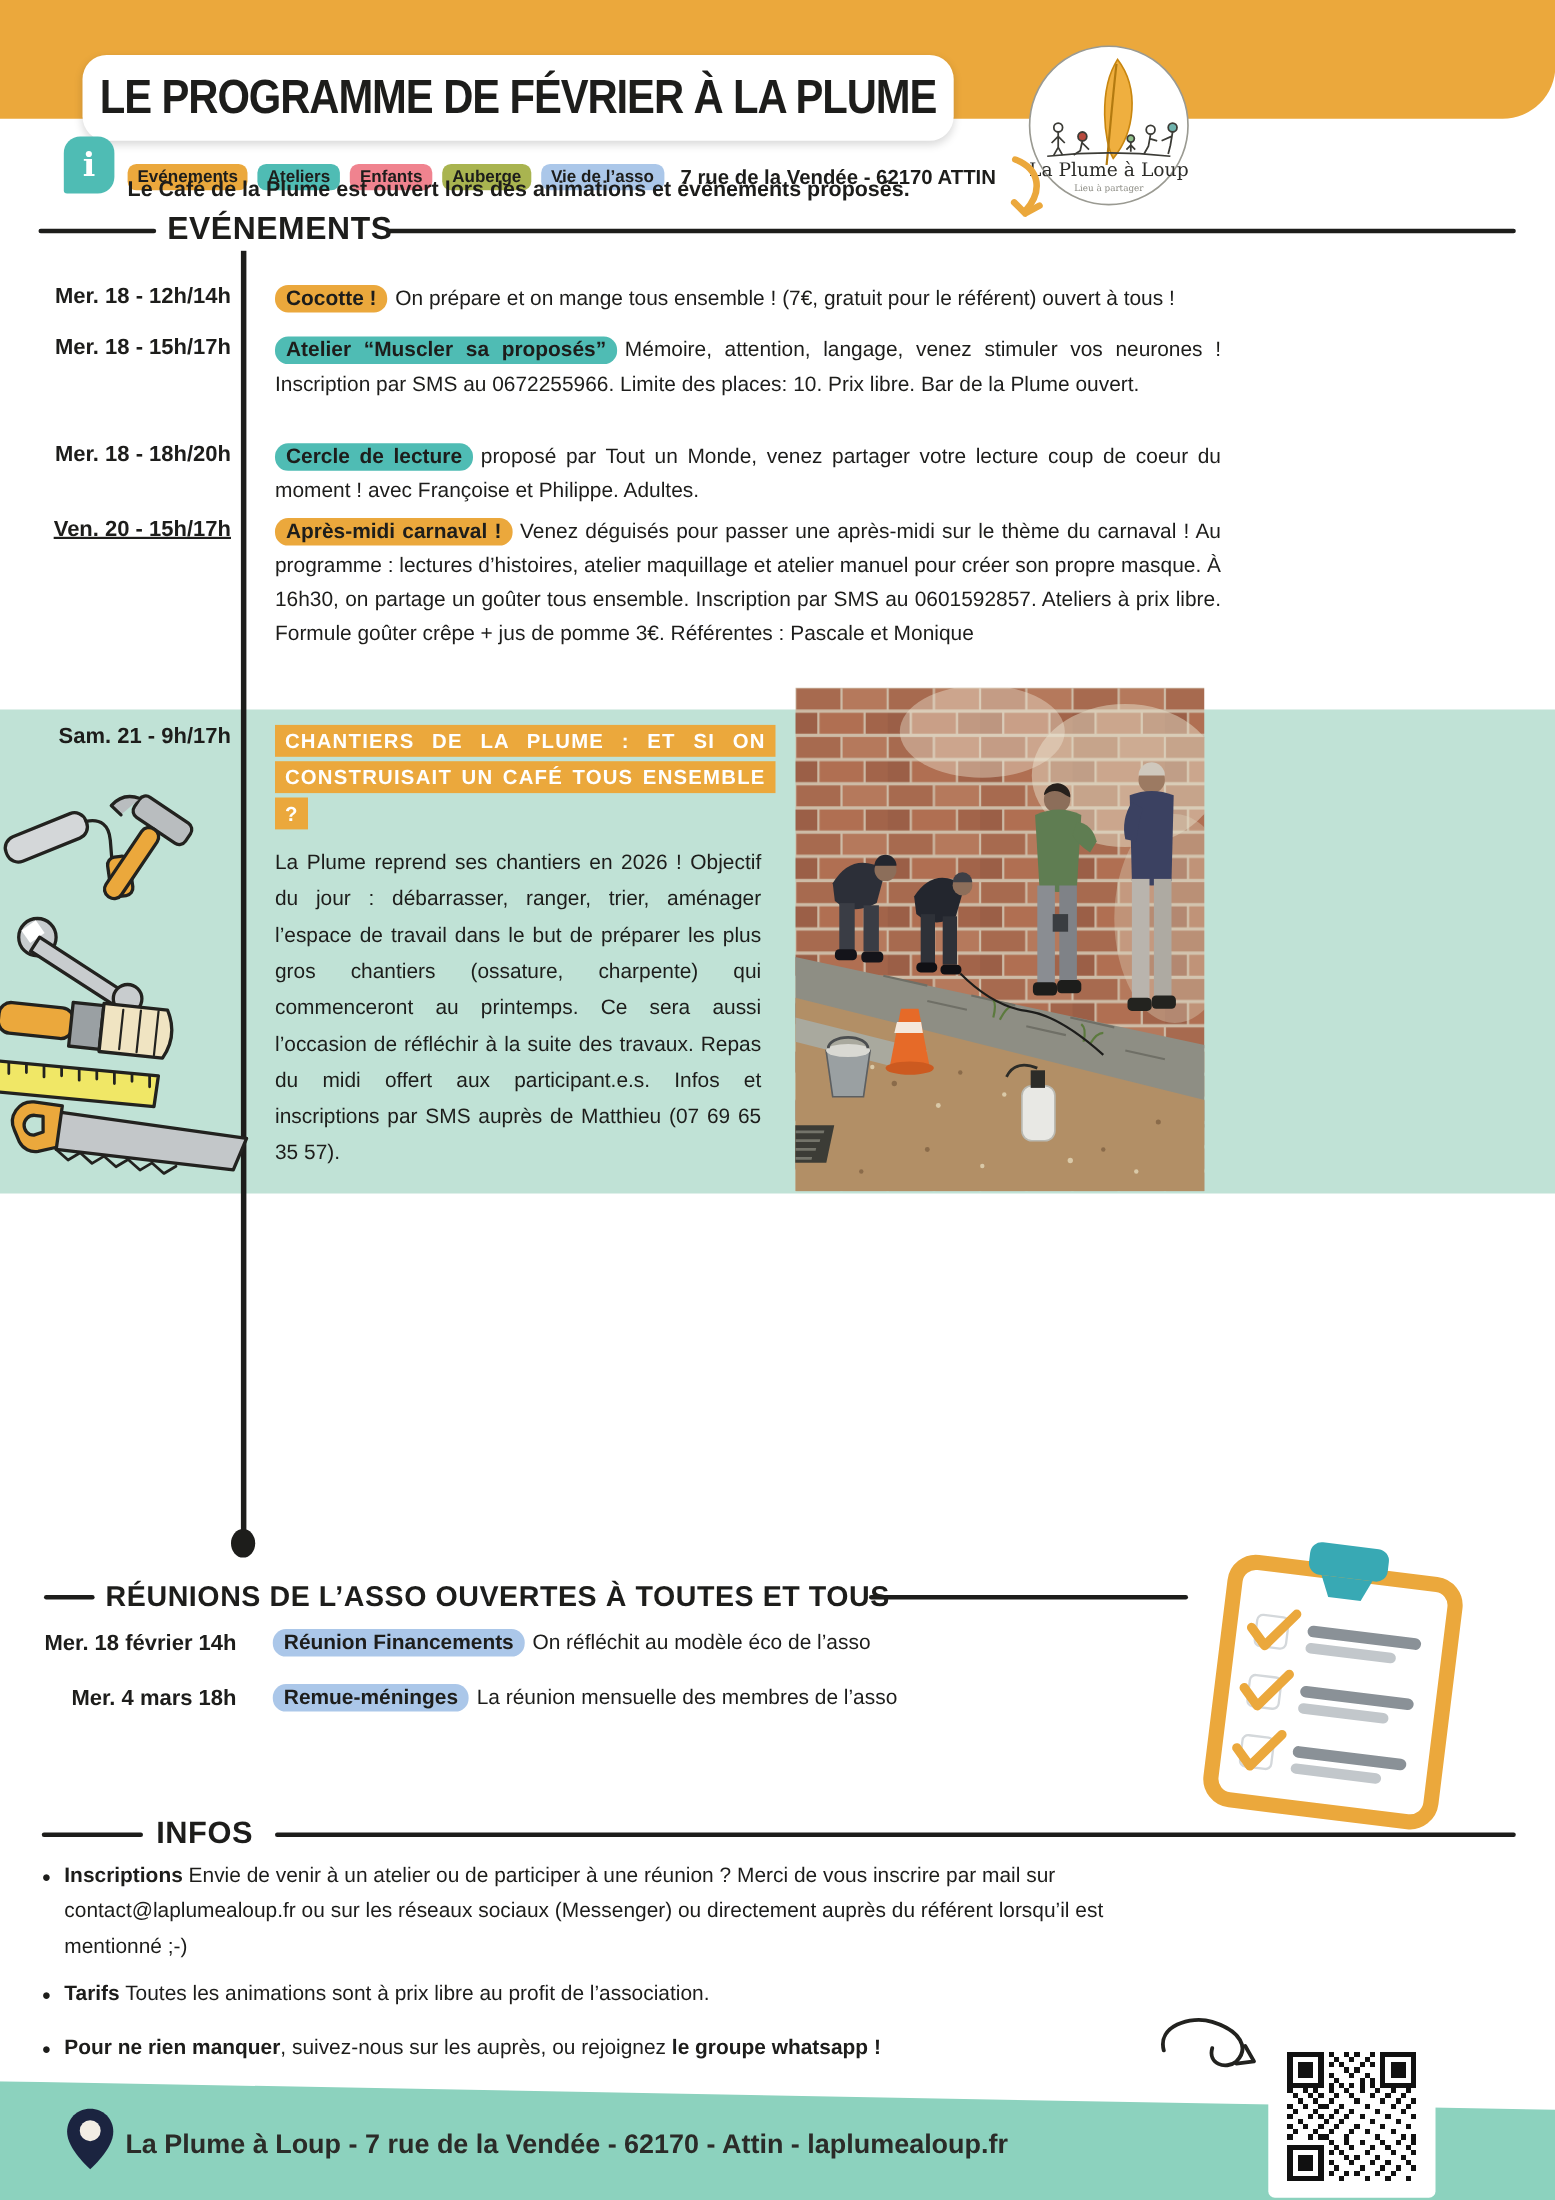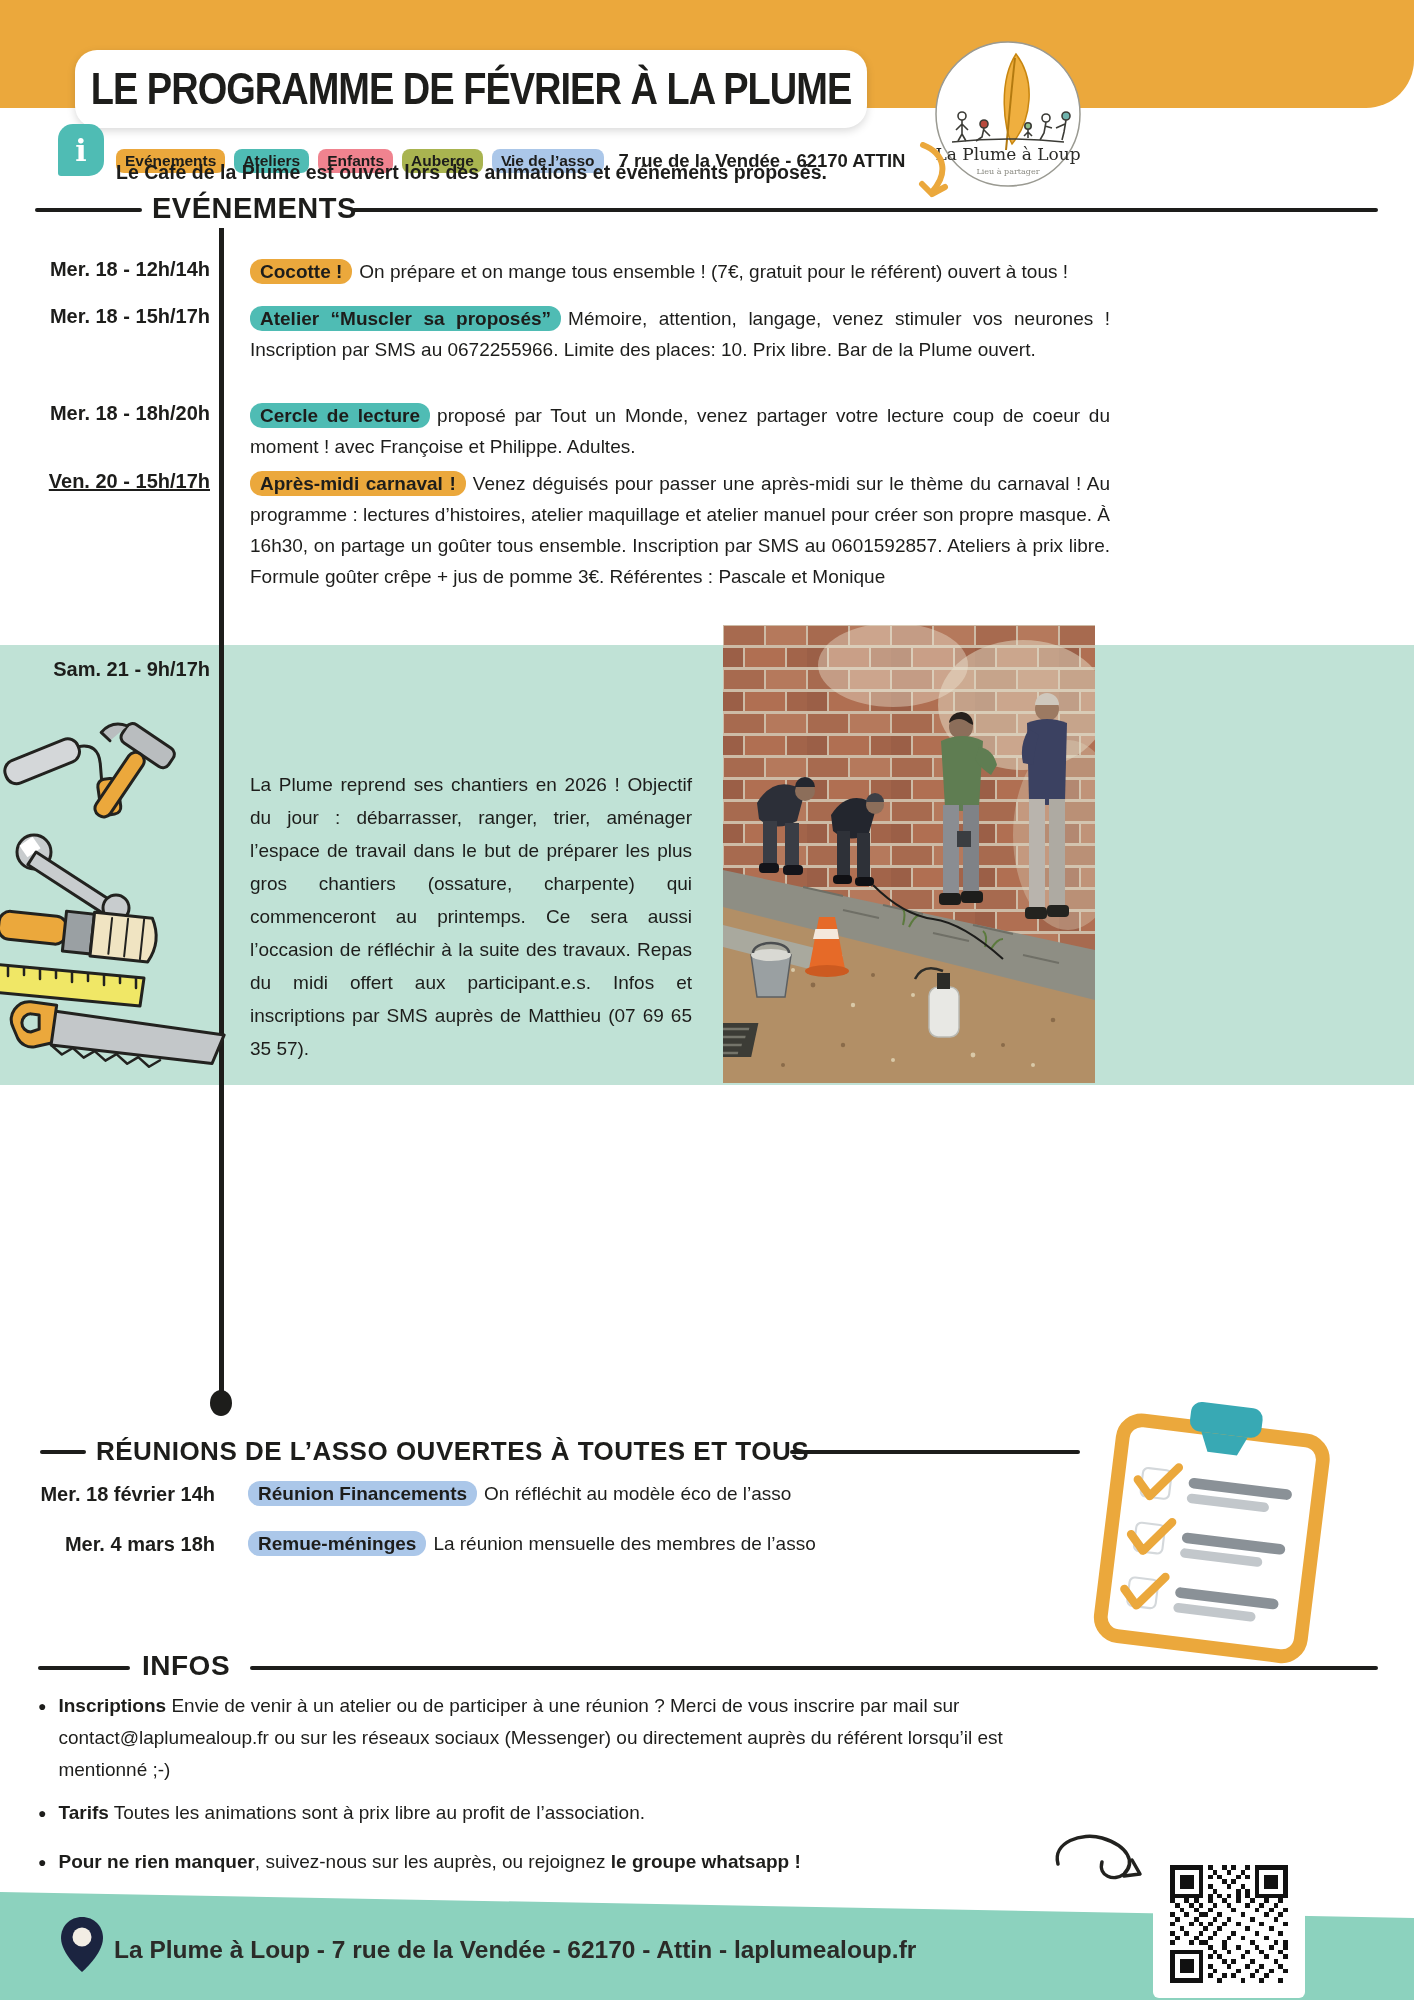--- a/index.html
+++ b/index.html
@@ -130,20 +130,23 @@
   <div class="abs evt-content" style="top:400px;">
     <span class="pill pill-teal">Cercle de lecture</span><span>proposé par Tout un Monde, venez partager votre lecture coup de coeur du moment ! avec Françoise et Philippe. Adultes.</span>
   </div>
 
   <div class="abs date" style="left:25px;top:470px;text-decoration:underline;">Ven. 20 - 15h/17h</div>
   <div class="abs evt-content" style="top:468px;">
     <span class="pill pill-orange">Après-midi carnaval !</span><span>Venez déguisés pour passer une après-midi sur le thème du carnaval ! Au programme : lectures d’histoires, atelier maquillage et atelier manuel pour créer son propre masque. À 16h30, on partage un goûter tous ensemble. Inscription par SMS au 0601592857. Ateliers à prix libre. Formule goûter crêpe + jus de pomme 3€. Référentes : Pascale et Monique</span>
   </div>
 
   <div class="abs date" style="left:25px;top:658px;">Sam. 21 - 9h/17h</div>
+  <div class="abs chantier-title">
+    <span class="hl-title">CHANTIERS DE LA PLUME : ET SI ON CONSTRUISAIT UN CAFÉ TOUS ENSEMBLE ?</span>
+  </div>
   <div class="abs chantier-body">La Plume reprend ses chantiers en 2026 ! Objectif du jour : débarrasser, ranger, trier, aménager l’espace de travail dans le but de préparer les plus gros chantiers (ossature, charpente) qui commenceront au printemps. Ce sera aussi l’occasion de réfléchir à la suite des travaux. Repas du midi offert aux participant.e.s. Infos et inscriptions par SMS auprès de Matthieu (07 69 65 35 57).</div>
 
   <div class="abs" style="left:-8px;top:712px;width:250px;height:378px;">
     <svg width="250" height="378" viewBox="0 0 250 378">
       <g stroke="#22221f" stroke-width="3" stroke-linejoin="round" stroke-linecap="round">
 
         <g transform="rotate(-22 60 55)">
           <rect x="14" y="34" width="78" height="24" rx="11" fill="#d4d7d9"></rect>
           <path d="M92 46 q20 4 14 24 l-5 16" fill="none"></path>
           <rect x="92" y="86" width="20" height="36" rx="7" fill="#EBA83C" transform="rotate(14 102 104)"></rect>

